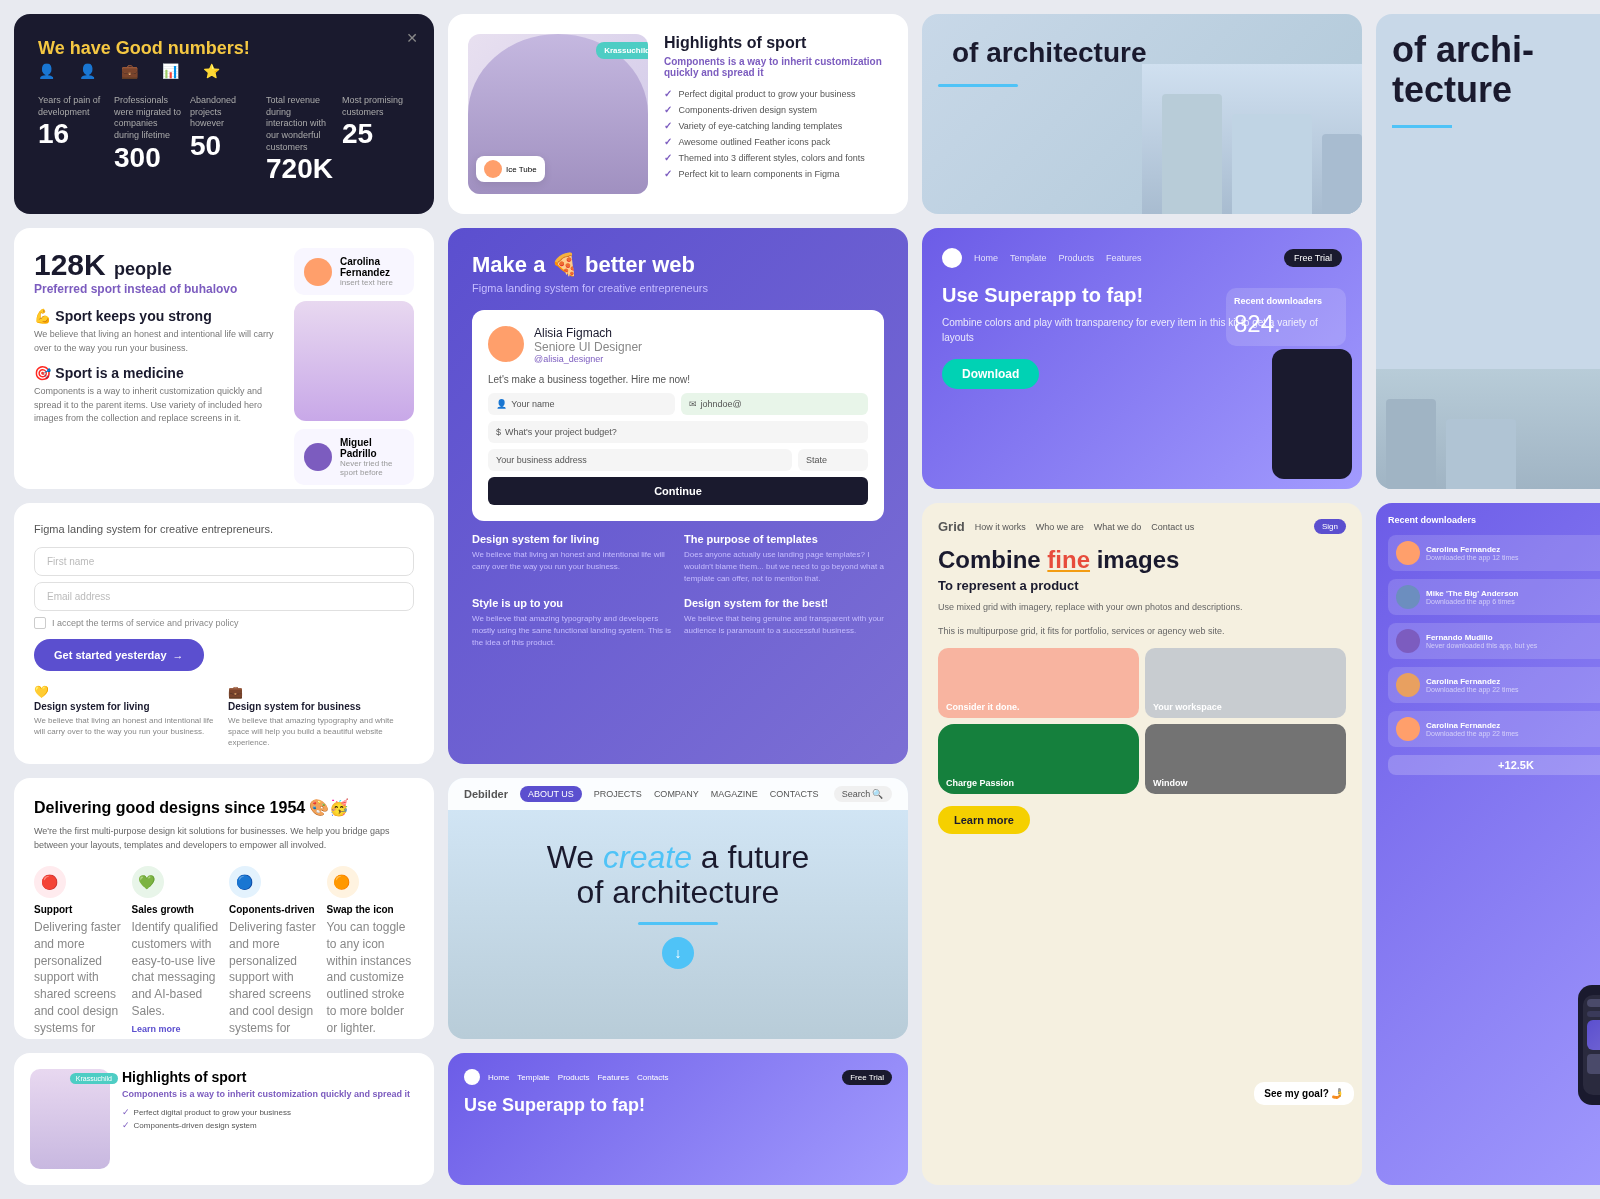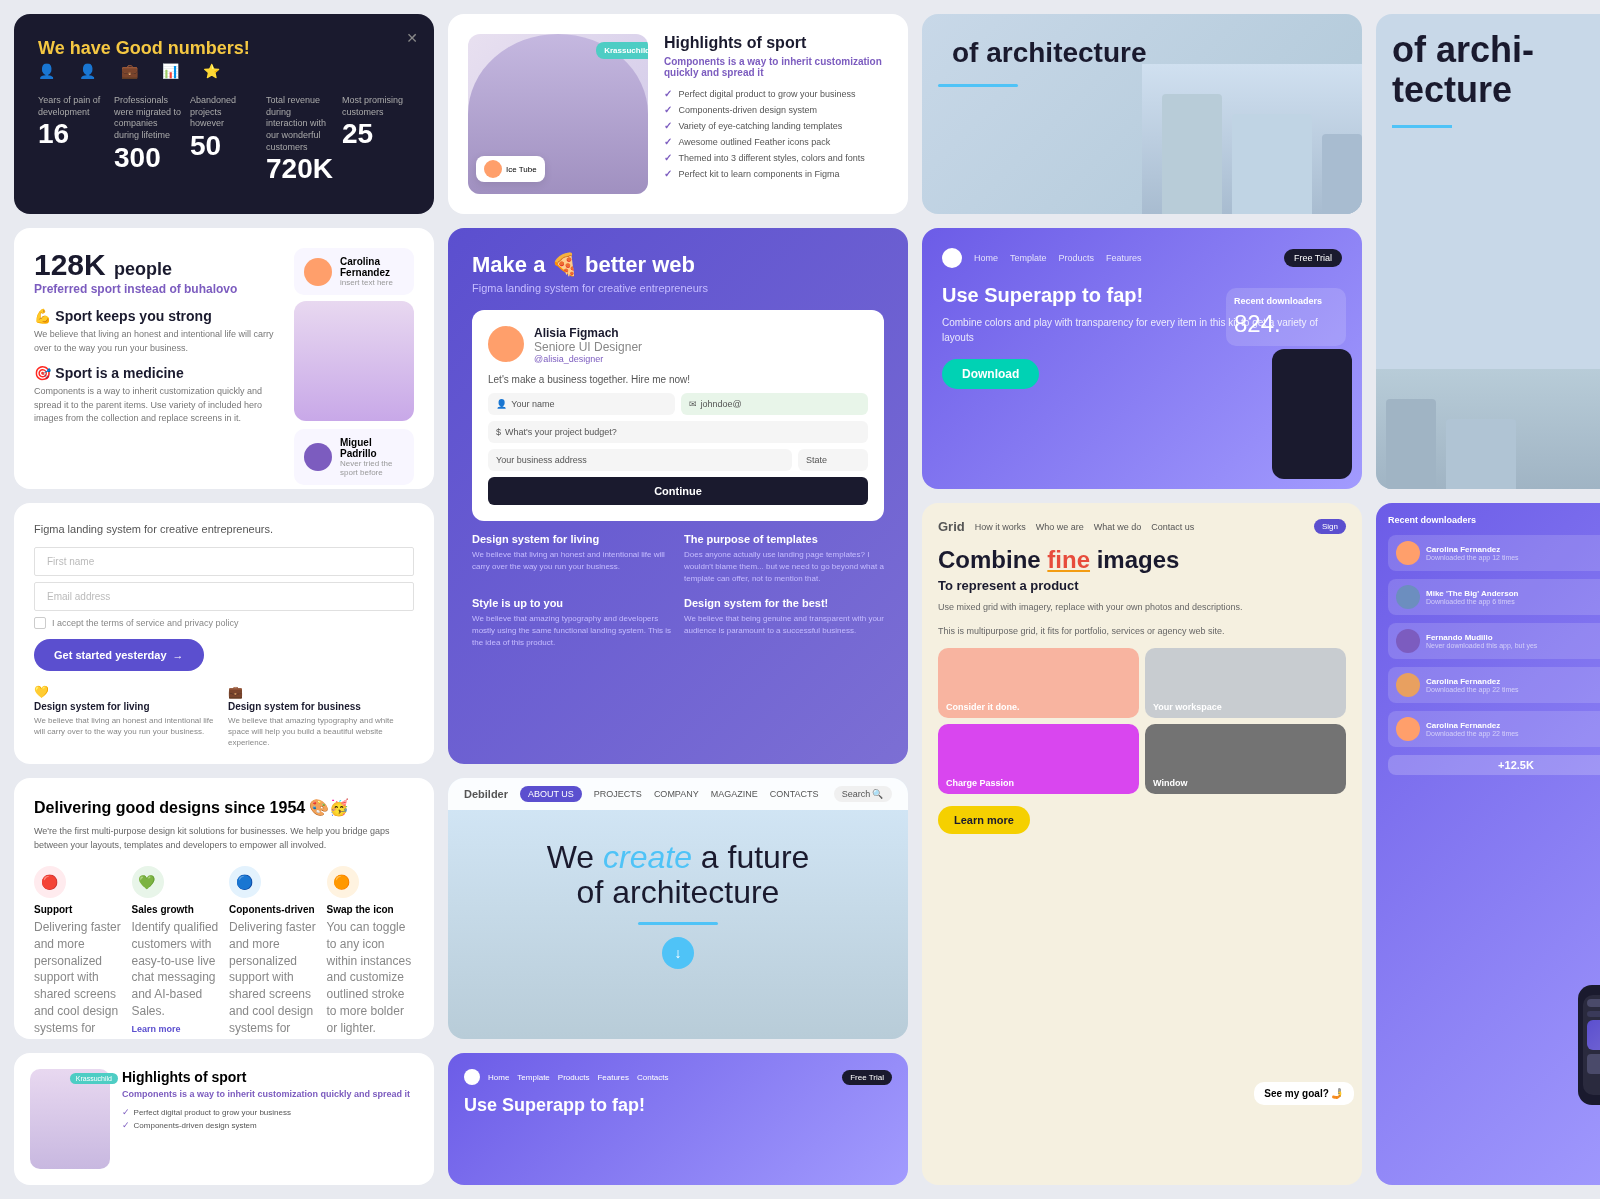--- a/index.html
+++ b/index.html
@@ -299,21 +299,21 @@
     .card-better-web .form-avatar {
       width: 36px;
       height: 36px;
       border-radius: 50%;
       background: #ff9f6b;
       float: left;
       margin-right: 10px;
     }
     .card-better-web .form-name {
       font-size: 12px;
-      font-weight: 700;
+      font-weight: 400;
     }
     .card-better-web .form-role {
       font-size: 12px;
       color: #888;
     }
     .card-better-web .form-handle {
       font-size: 9px;
       color: #7c5cbf;
     }
     .card-better-web .clearfix { clear: both; }
@@ -479,21 +479,21 @@
     .card-get-started h2 span {
       color: #4fc3f7;
     }
     .card-get-started .subtitle {
       font-size: 11px;
       color: #555;
       margin-bottom: 12px;
     }
     .card-get-started .input-stub {
       border: 1px solid #e0e0e0;
-      border-radius: 2px;
+      border-radius: 8px;
       padding: 8px 12px;
       font-size: 10px;
       color: #bbb;
       margin-bottom: 6px;
     }
     .card-get-started .checkbox-row {
       display: flex;
       align-items: center;
       gap: 6px;
       font-size: 9px;
@@ -758,21 +758,21 @@
       margin-bottom: 8px;
     }
     .card-grid-combine .img-cell {
       border-radius: 10px;
       height: 70px;
       position: relative;
       overflow: hidden;
     }
     .card-grid-combine .img-cell.pink { background: #f8b4a0; }
     .card-grid-combine .img-cell.gray { background: #c8ccd0; }
-    .card-grid-combine .img-cell.yellow { background: #d946ef; }
+    .card-grid-combine .img-cell.yellow { background: #15803d; border-radius: 16px; }
     .card-grid-combine .img-cell.dark { background: #737373; }
     .card-grid-combine .img-cell .cell-label {
       position: absolute;
       bottom: 6px;
       left: 8px;
       font-size: 9px;
       font-weight: 700;
       color: #fff;
     }
     .card-grid-combine .learn-btn {

